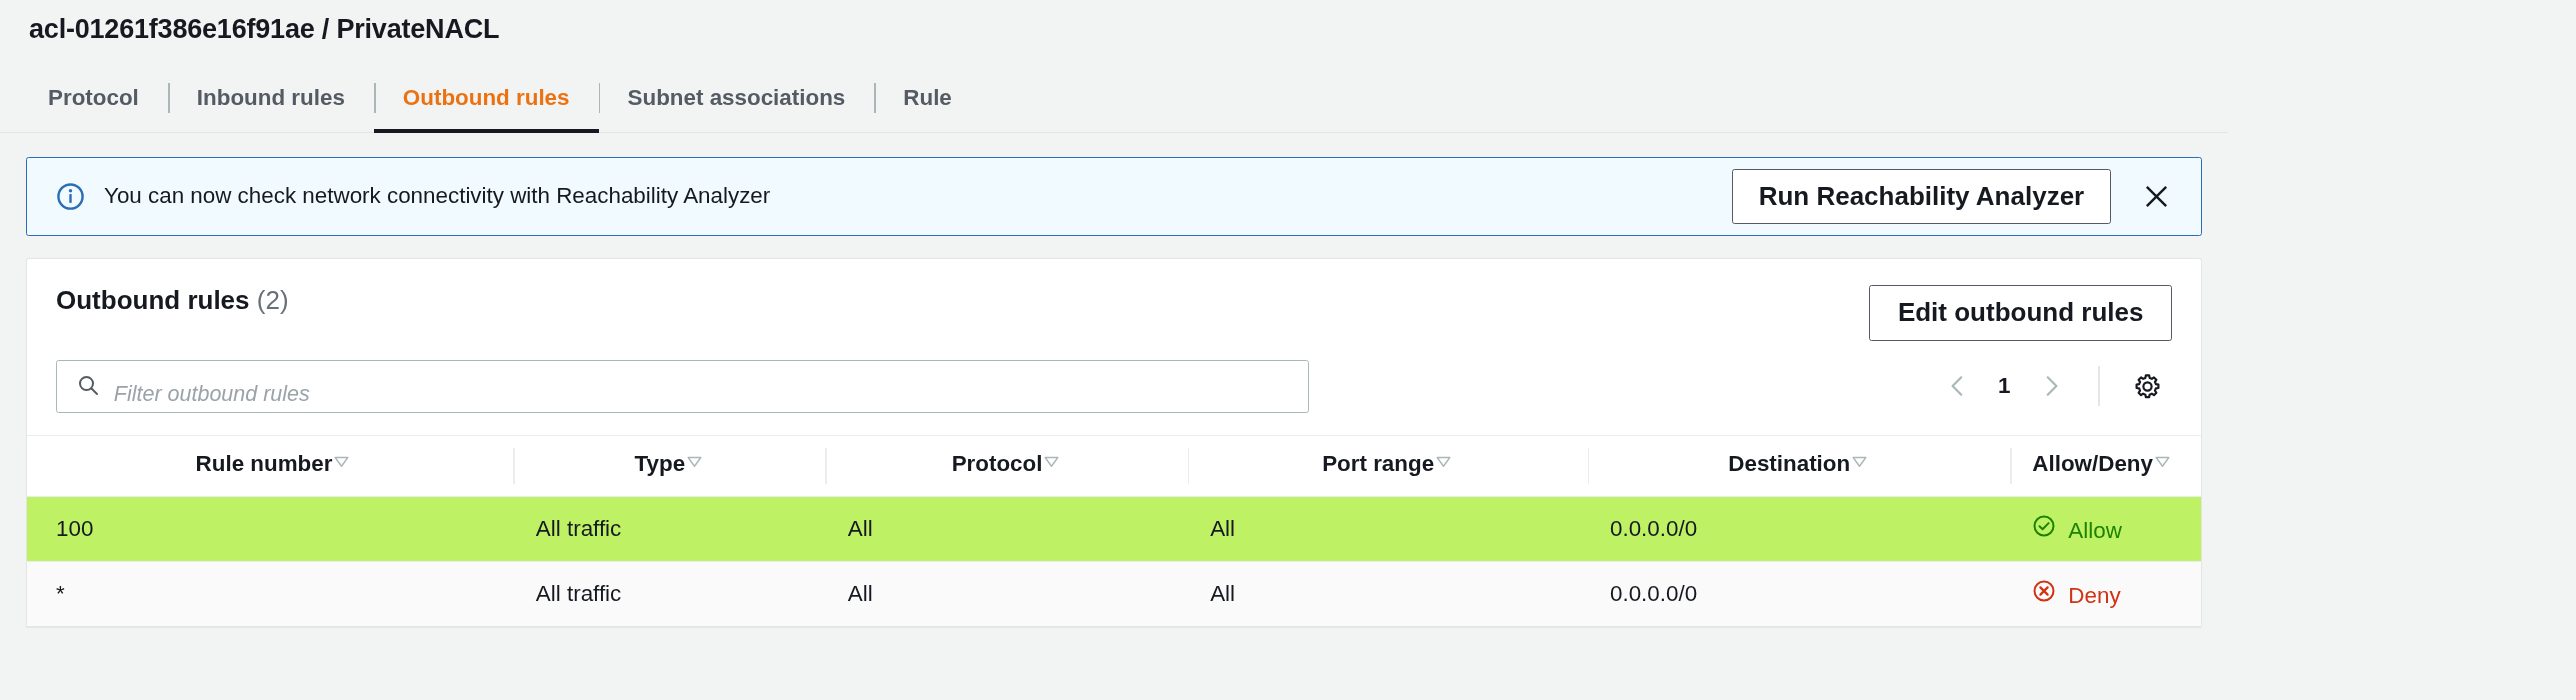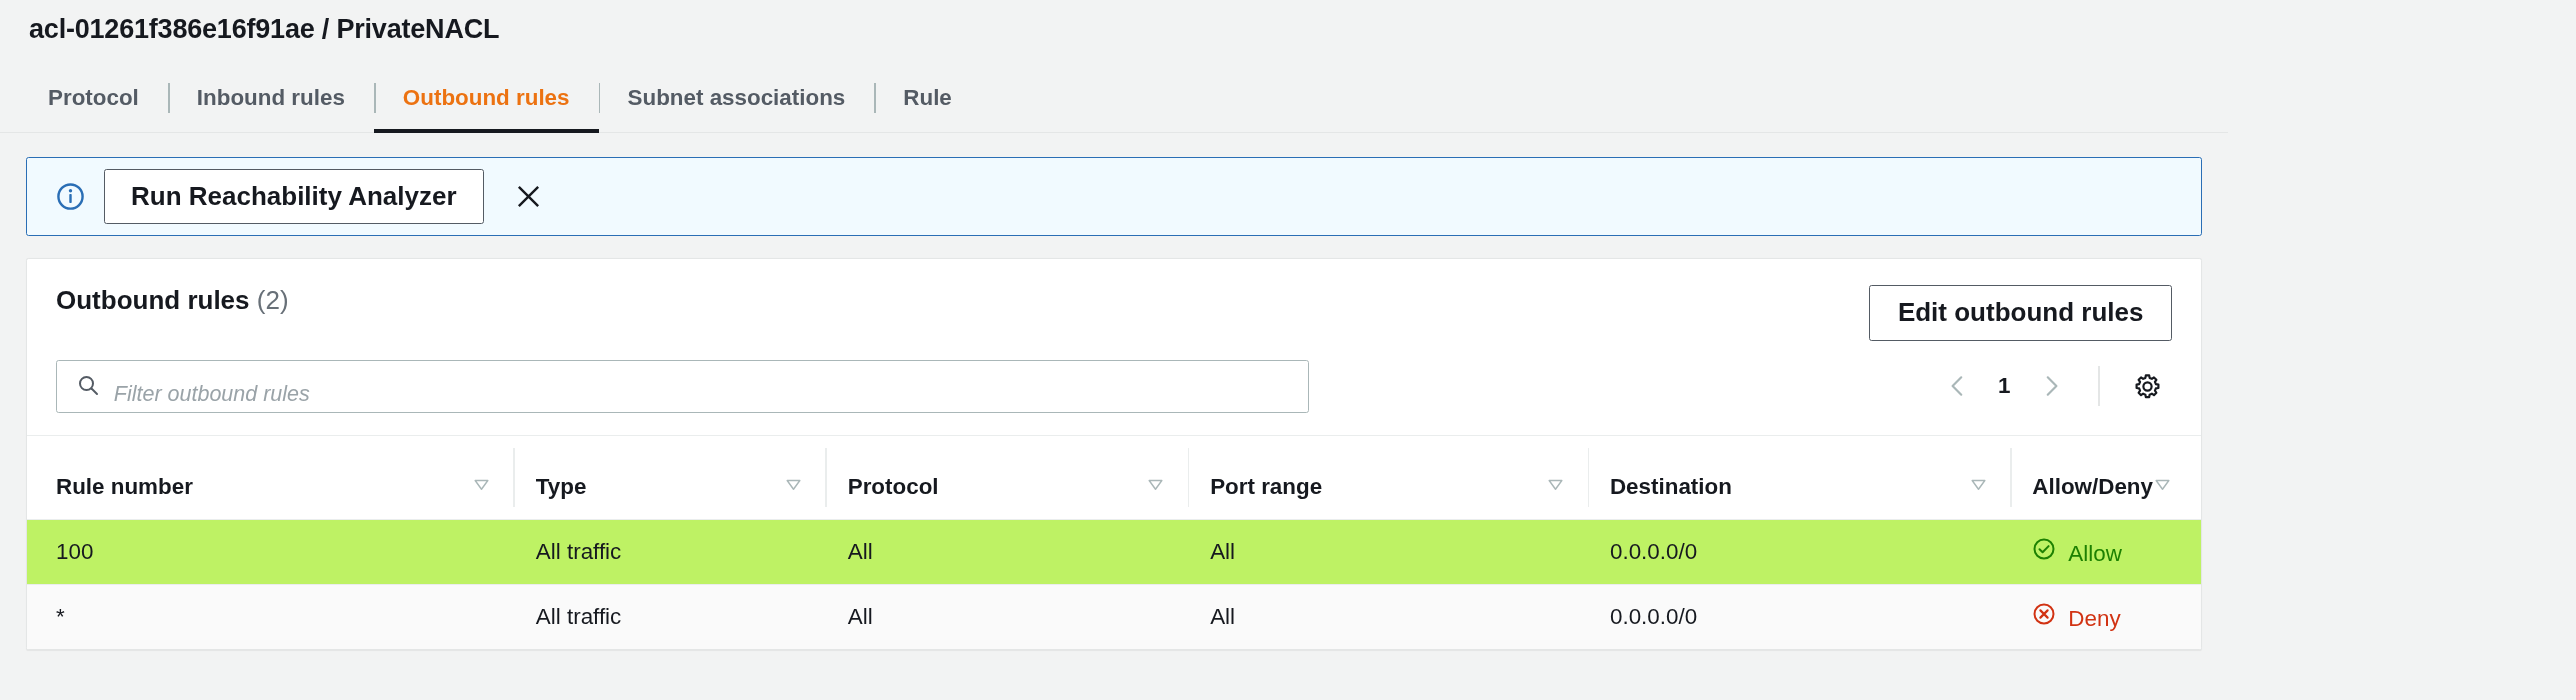--- a/index.html
+++ b/index.html
@@ -195,23 +195,22 @@
     font-size: 22.4px;
     font-weight: bold;
     color: #16191f;
     padding: 15.5px 0 19px 0;
     border-top: 1.7px solid #eaeded;
     border-bottom: 1.7px solid #eaeded;
     position: relative;
     vertical-align: middle;
   }
   thead th .th-inner {
-    display: flex; align-items: center; justify-content: space-between;
+    display: flex; align-items: center; justify-content: center;
     padding: 0 22.4px 0 0;
-    margin-top: 23px;
   }
   thead th:first-child .th-inner { padding-left: 0; }
   thead th + th::before {
     content: "";
     position: absolute;
     left: 0; top: 12px; bottom: 12px;
     width: 1.7px; background: #eaeded;
   }
   thead th .label { padding-left: 0; }
   tbody td {
@@ -261,20 +260,21 @@
 
   <div class="banner-wrap">
     <div class="banner">
       <span class="banner-icon">
         <svg width="29" height="29" viewBox="0 0 24 24">
           <circle cx="12" cy="12" r="10" fill="none" stroke="#2a6eb5" stroke-width="2"></circle>
           <circle cx="12" cy="7.2" r="1.4" fill="#2a6eb5"></circle>
           <rect x="11" y="10" width="2" height="7.4" rx="0.6" fill="#2a6eb5"></rect>
         </svg>
       </span>
+      <span class="banner-text">You can now check network connectivity with Reachability Analyzer</span>
       <button class="banner-btn">Run Reachability Analyzer</button>
       <span class="banner-close">
         <svg width="29" height="29" viewBox="0 0 24 24">
           <path d="M4 4 L20 20 M20 4 L4 20" stroke="#16191f" stroke-width="2" fill="none"></path>
         </svg>
       </span>
     </div>
   </div>
 
   <div class="card-wrap">

